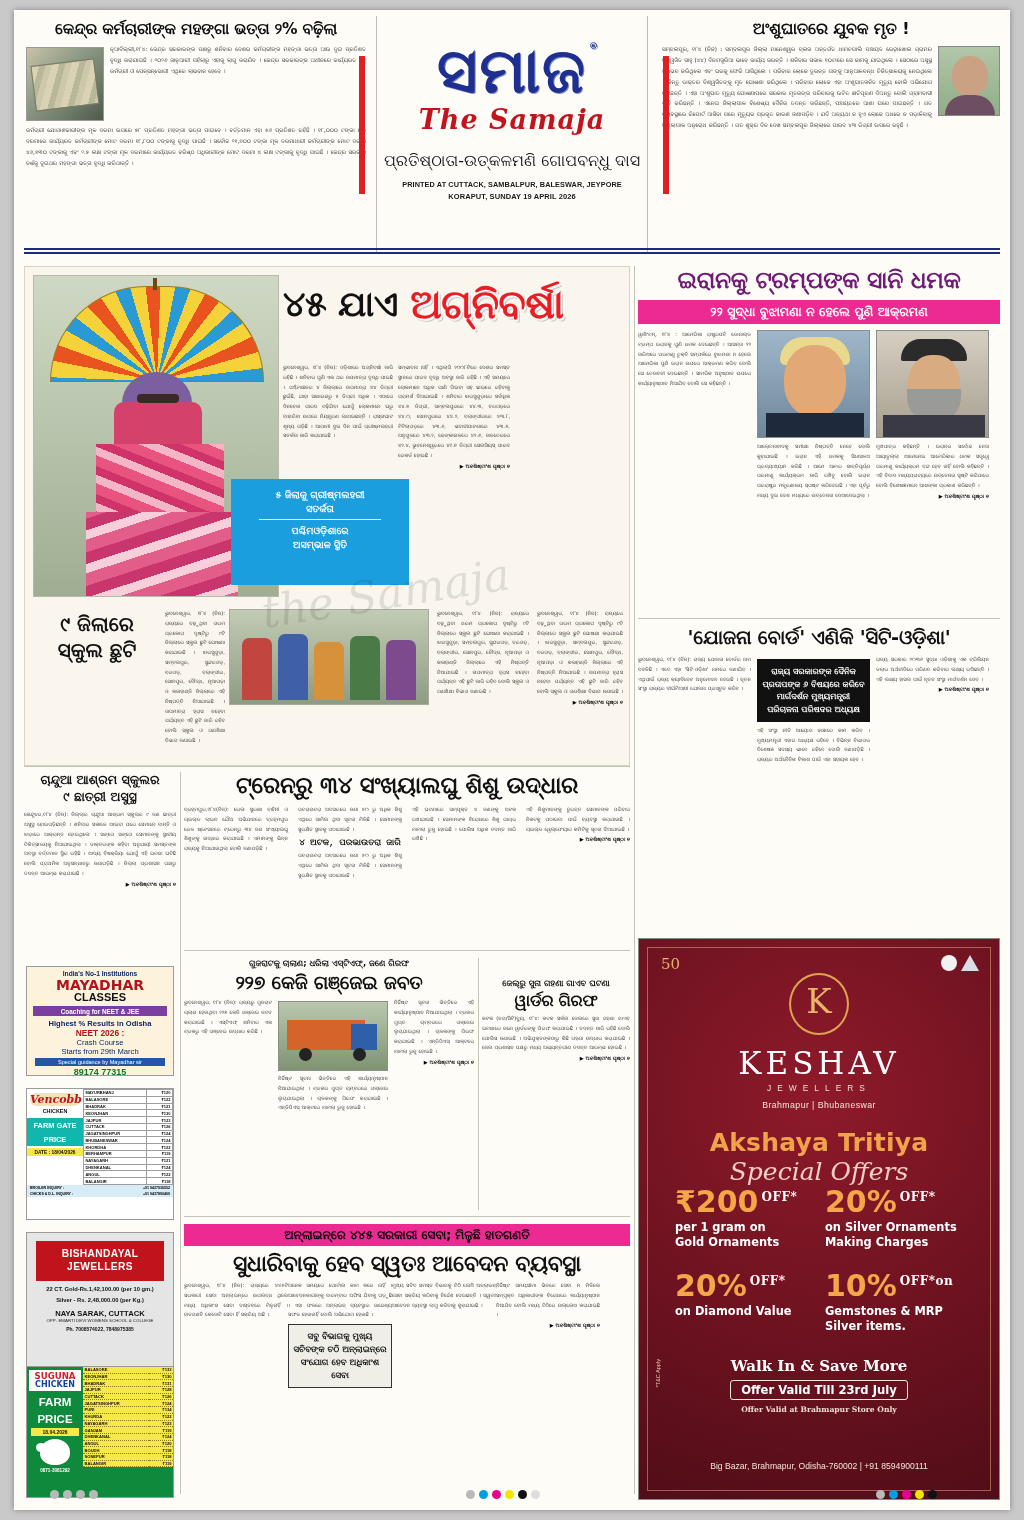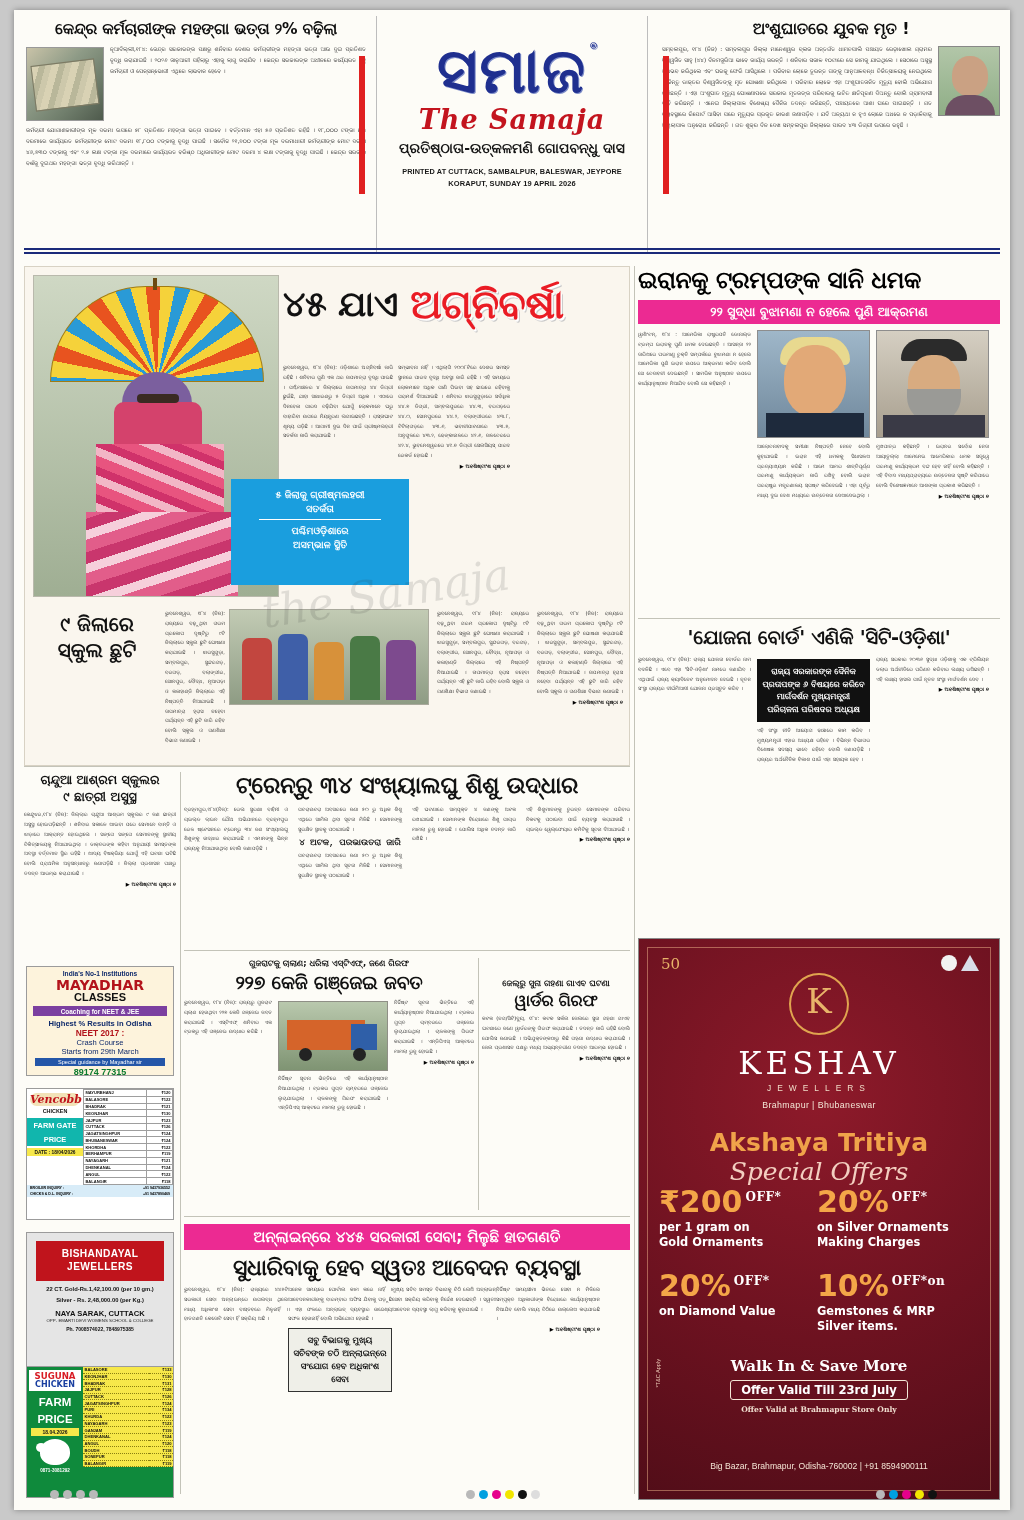--- a/index.html
+++ b/index.html
@@ -25,21 +25,21 @@
   
   .masthead { position: absolute; left: 0; top: 0; width: 996px; height: 248px; }
   .mh-center { position: absolute; left: 362px; top: 6px; width: 272px; height: 236px;
       border-left: 1px solid #bdbdbd; border-right: 1px solid #bdbdbd; text-align: center; }
   .logo-od { font-family: "DejaVu Sans", sans-serif; font-size: 62px; font-weight: bold;
       color: #1f2f8f; letter-spacing: 2px; line-height: 1; margin-top: 24px;
       text-shadow: 1px 1px 0 #7f8ec9; position: relative; display:inline-block;}
   .reg { position: absolute; right: -13px; top: 2px; font-size: 9px; color:#1f2f8f;}
   .logo-en { font-family: "DejaVu Serif", serif; font-style: italic; font-size: 27px;
       color: #c3141e; font-weight: bold; margin-top: 2px; letter-spacing: 1px;}
-  .logo-sub { font-family:"DejaVu Sans", sans-serif; font-size: 14px; font-weight:bold; color:#141414; margin-top: 5px; }
+  .logo-sub { font-family:"DejaVu Sans", sans-serif; font-size: 16px; font-weight:normal; color:#141414; margin-top: 16px; }
   .logo-print { font-size: 7.3px; font-weight: bold; color:#1a1a1a; margin-top: 10px; letter-spacing:.1px;}
   .logo-date { font-size: 7.5px; font-weight: bold; color:#1a1a1a; margin-top: 3px; letter-spacing:.1px;}
 
   .mh-left  { position: absolute; left: 12px; top: 10px; width: 340px; }
   .mh-right { position: absolute; left: 648px; top: 10px; width: 338px; }
   .mh-head { font-family:"DejaVu Sans", sans-serif; font-weight: bold; font-size: 15.5px;
              color:#0d0d0d; text-align:center; line-height:1.18; letter-spacing:-.2px;}
   .mh-head.r { font-size: 16px; }
   .money-img { float:left; width: 78px; height: 74px; margin: 3px 6px 2px 0;
       background: linear-gradient(135deg,#c9c3a8,#8d9a86 40%,#6f7d6b 70%,#4e5a4c);
@@ -94,22 +94,22 @@
       font-family:"DejaVu Sans",sans-serif;font-weight:bold;font-size:20px;line-height:1.3;color:#111;}
   .school-photo{position:absolute;left:196px;top:4px;width:200px;height:96px;
       background: linear-gradient(#c2cbb4,#8e9c84); border:1px solid #a9a99c; overflow:hidden;}
   .kid{position:absolute;bottom:4px;width:30px;height:62px;border-radius:7px 7px 0 0;}
   .watermark{position:absolute;left:160px;top:300px;width:420px;height:170px;opacity:.13;
       transform:rotate(-9deg);pointer-events:none;
       font-family:"DejaVu Serif",serif;font-style:italic;font-size:44px;color:#333;text-align:center;}
 
   
   .iran{position:absolute;left:624px;top:256px;width:362px;}
-  .iran-h{font-family:"DejaVu Sans",sans-serif;font-weight:bold;font-size:23.5px;color:#000000;
-      line-height:1.2;letter-spacing:-.4px;}
+  .iran-h{font-family:"DejaVu Sans",sans-serif;font-weight:bold;font-size:23.5px;color:#701a75;
+      text-align:center;line-height:1.2;letter-spacing:-.4px;}
   .pinkband{margin-top:6px;background:#ec2a92;color:#fff;text-align:center;padding:4px 2px;
       font-family:"DejaVu Sans",sans-serif;font-weight:bold;font-size:12.6px;}
   .iran-body{margin-top:6px;}
   .iran-c{float:left;width:113px;margin-right:6px;}
   .iran-c.last{margin-right:0;}
   .trump-img{width:113px;height:108px;background:linear-gradient(#9fb7c9,#6f879b);
       border:1px solid #8d8d8d;position:relative;overflow:hidden;margin-bottom:4px;}
   .tr-face{position:absolute;left:26px;top:14px;width:62px;height:72px;border-radius:46%;background:#e2a977;}
   .tr-hair{position:absolute;left:22px;top:6px;width:70px;height:28px;border-radius:34px 34px 8px 8px;background:#e8d98f;}
   .tr-suit{position:absolute;left:8px;top:82px;width:98px;height:28px;background:#1e2a3c;}
@@ -202,22 +202,22 @@
   .tk-cab{position:absolute;left:72px;top:22px;width:26px;height:26px;background:#2f5fa8;}
   .tk-w1{position:absolute;left:20px;top:46px;width:13px;height:13px;border-radius:50%;background:#232323;}
   .tk-w2{position:absolute;left:74px;top:46px;width:13px;height:13px;border-radius:50%;background:#232323;}
 
   .jail{position:absolute;left:468px;top:948px;width:148px;}
   .jail-kick{font-family:"DejaVu Sans",sans-serif;font-weight:bold;font-size:8.4px;color:#111;text-align:center;margin-top:20px;}
   .jail-h{font-family:"DejaVu Sans",sans-serif;font-weight:bold;font-size:16px;color:#111;
       text-align:center;margin-top:2px;letter-spacing:-.3px;}
 
   .online{position:absolute;left:170px;top:1214px;width:446px;}
-  .ol-band{background:#ec2a92;color:#ffffff;text-align:center;font-family:"DejaVu Sans",sans-serif;
-      font-weight:bold;font-size:15px;padding:4px 16px;}
+  .ol-band{background:#ec2a92;color:#000000;text-align:center;font-family:"DejaVu Sans",sans-serif;
+      font-weight:bold;font-size:12px;padding:4px 16px;}
   .ol-h{font-family:"DejaVu Sans",sans-serif;font-weight:bold;font-size:22px;color:#111;
       text-align:center;margin-top:5px;letter-spacing:-.4px;}
   .ocol{float:left;width:104px;}
   .ocol.last{margin-right:0;}
   .greybox{border:1px solid #333;background:#efefe8;padding:5px 4px;text-align:center;
       font-family:"DejaVu Sans",sans-serif;font-weight:bold;font-size:8.6px;line-height:1.5;color:#111;margin:4px 0;}
 
   
   .keshav{position:absolute;left:624px;top:928px;width:362px;height:562px;
       background: radial-gradient(circle at 50% 28%, #8e1a2a 0%, #6d1220 55%, #510d18 100%);
@@ -234,21 +234,21 @@
   .k-mono-c:after{content:"K";position:absolute;left:0;right:0;top:9px;font-family:"DejaVu Serif",serif;
       font-size:34px;color:#e8b46a;line-height:1;}
   .k-name{text-align:center;font-family:"DejaVu Serif",serif;font-size:31px;color:#fff;
       letter-spacing:4px;margin-top:6px;}
   .k-jw{text-align:center;font-size:8.4px;color:#f0dcc8;letter-spacing:6px;margin-top:2px;}
   .k-city{text-align:center;font-size:8.8px;color:#f4e6d6;margin-top:7px;letter-spacing:.4px;}
   .k-akshaya{text-align:center;font-family:"DejaVu Sans",sans-serif;font-weight:bold;font-size:25px;
       color:#f0a34a;margin-top:18px;letter-spacing:.2px;}
   .k-special{text-align:center;font-family:"DejaVu Serif",serif;font-style:italic;font-size:25px;
       color:#f3cfc0;margin-top:0px;}
-  .k-offers{position:absolute;left:20px;right:24px;top:248px;}
+  .k-offers{position:absolute;left:36px;right:24px;top:248px;}
   .k-off{float:left;width:50%;margin-bottom:22px;}
   .k-big{font-family:"DejaVu Sans",sans-serif;font-weight:bold;font-size:30px;color:#f4a648;line-height:1;}
   .k-big sup{font-family:"DejaVu Serif",serif;font-size:12px;color:#fff;vertical-align:super;
       font-weight:bold;letter-spacing:.5px;margin-left:3px;}
   .k-sub{font-family:"DejaVu Sans",sans-serif;font-weight:bold;font-size:11.4px;color:#fff;
       line-height:1.28;margin-top:3px;}
   .k-walk{position:absolute;left:0;right:0;top:418px;text-align:center;
       font-family:"DejaVu Serif",serif;font-weight:bold;font-size:15px;color:#fff;}
   .k-valid{display:inline-block;margin-top:5px;border:1px solid #f4e7d6;border-radius:3px;
       padding:2px 10px;font-family:"DejaVu Sans",sans-serif;font-weight:bold;font-size:11.6px;color:#fff;}
@@ -499,21 +499,21 @@
       <div style="clear:both;"></div>
     </div>
   </div>
 
   <div class="ad ad-mayadhar">
     <div class="m-l1">India's No-1 Institutions</div>
     <div class="m-l2">MAYADHAR</div>
     <div class="m-l3">CLASSES</div>
     <div class="m-l4">Coaching for NEET &amp; JEE</div>
     <div class="m-l5">Highest % Results in Odisha</div>
-    <div class="m-l6">NEET 2017 :</div>
+    <div class="m-l6">NEET 2026 :</div>
     <div class="m-l7">Crash Course</div>
     <div class="m-l7">Starts from 29th March</div>
     <div class="m-l8">Special guidance by Mayadhar sir</div>
     <div class="m-l9">89174 77315</div>
   </div>
 
   <div class="ad ad-vencobb">
     <div class="venc-left">
       <div class="venc-logo">
         <div class="venc-brand">Vencobb</div>

